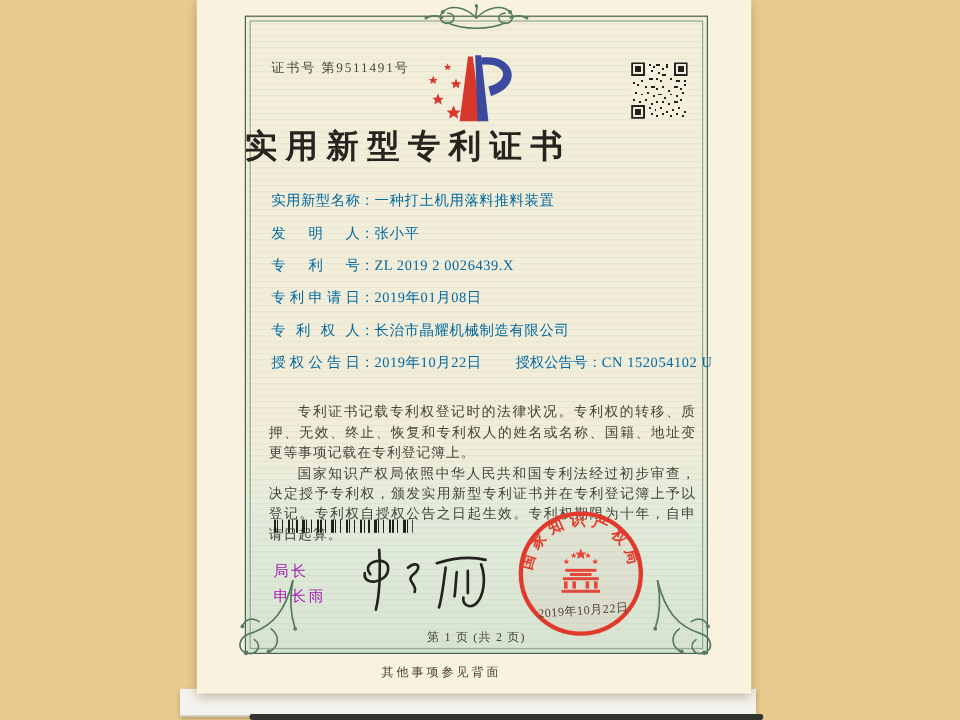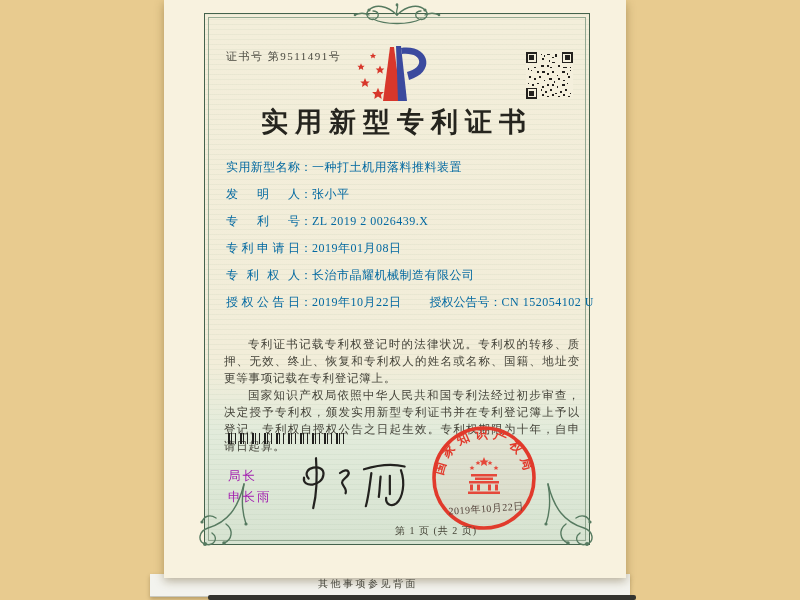--- a/index.html
+++ b/index.html
@@ -37,21 +37,21 @@
   }
   .ornament{position:absolute;pointer-events:none;}
   
   .certno{
     position:absolute;left:62px;top:49px;font-size:11px;color:#4a4940;
     letter-spacing:1.5px;
   }
   .logo{position:absolute;left:185px;top:42px;width:90px;height:64px;}
   .qr{position:absolute;left:362px;top:52px;width:47px;height:47px;}
   .title{
-    position:absolute;left:40px;top:104px;width:386px;text-align:center;
+    position:absolute;left:40px;top:104px;width:386px;text-align:left;
     font-size:27px;font-weight:bold;color:#25241e;letter-spacing:7px;
   }
   .fields{position:absolute;left:62px;top:160px;width:360px;font-size:12px;color:#0369a1;}
   .frow{margin-bottom:13px;line-height:14px;height:14px;white-space:nowrap;}
   .flabel{
     display:inline-block;width:74px;text-align:justify;text-align-last:justify;
     vertical-align:top;
   }
   .fvalue{letter-spacing:.5px;}
   .grant-pair2{margin-left:28px;}
@@ -68,24 +68,24 @@
         #20201e 3px 4px,rgba(0,0,0,0) 4px 7px,#20201e 7px 8px,rgba(0,0,0,0) 8px 12px);
   }
   .signer{
     position:absolute;left:64px;top:466px;font-size:12.5px;color:#a21caf;
     line-height:21px;letter-spacing:2px;
   }
   .signature{position:absolute;left:128px;top:450px;width:120px;height:70px;}
   .seal{position:absolute;left:264px;top:422px;width:112px;height:112px;}
   .pageinfo{
     position:absolute;left:40px;top:524px;width:386px;text-align:center;
-    font-size:10px;color:#474639;letter-spacing:1px;padding-left:39px;
+    font-size:10px;color:#474639;letter-spacing:1px;
   }
   .backnote{
-    position:absolute;left:0;top:577px;width:408px;text-align:center;
+    position:absolute;left:0;top:553px;width:408px;text-align:center;
     font-size:10px;color:#45443a;letter-spacing:2.5px;
   }
 </style>
 </head>
 <body>
 
 <div class="screen">
 
   <div class="under-page"></div>
   <div class="under-edge"></div>

